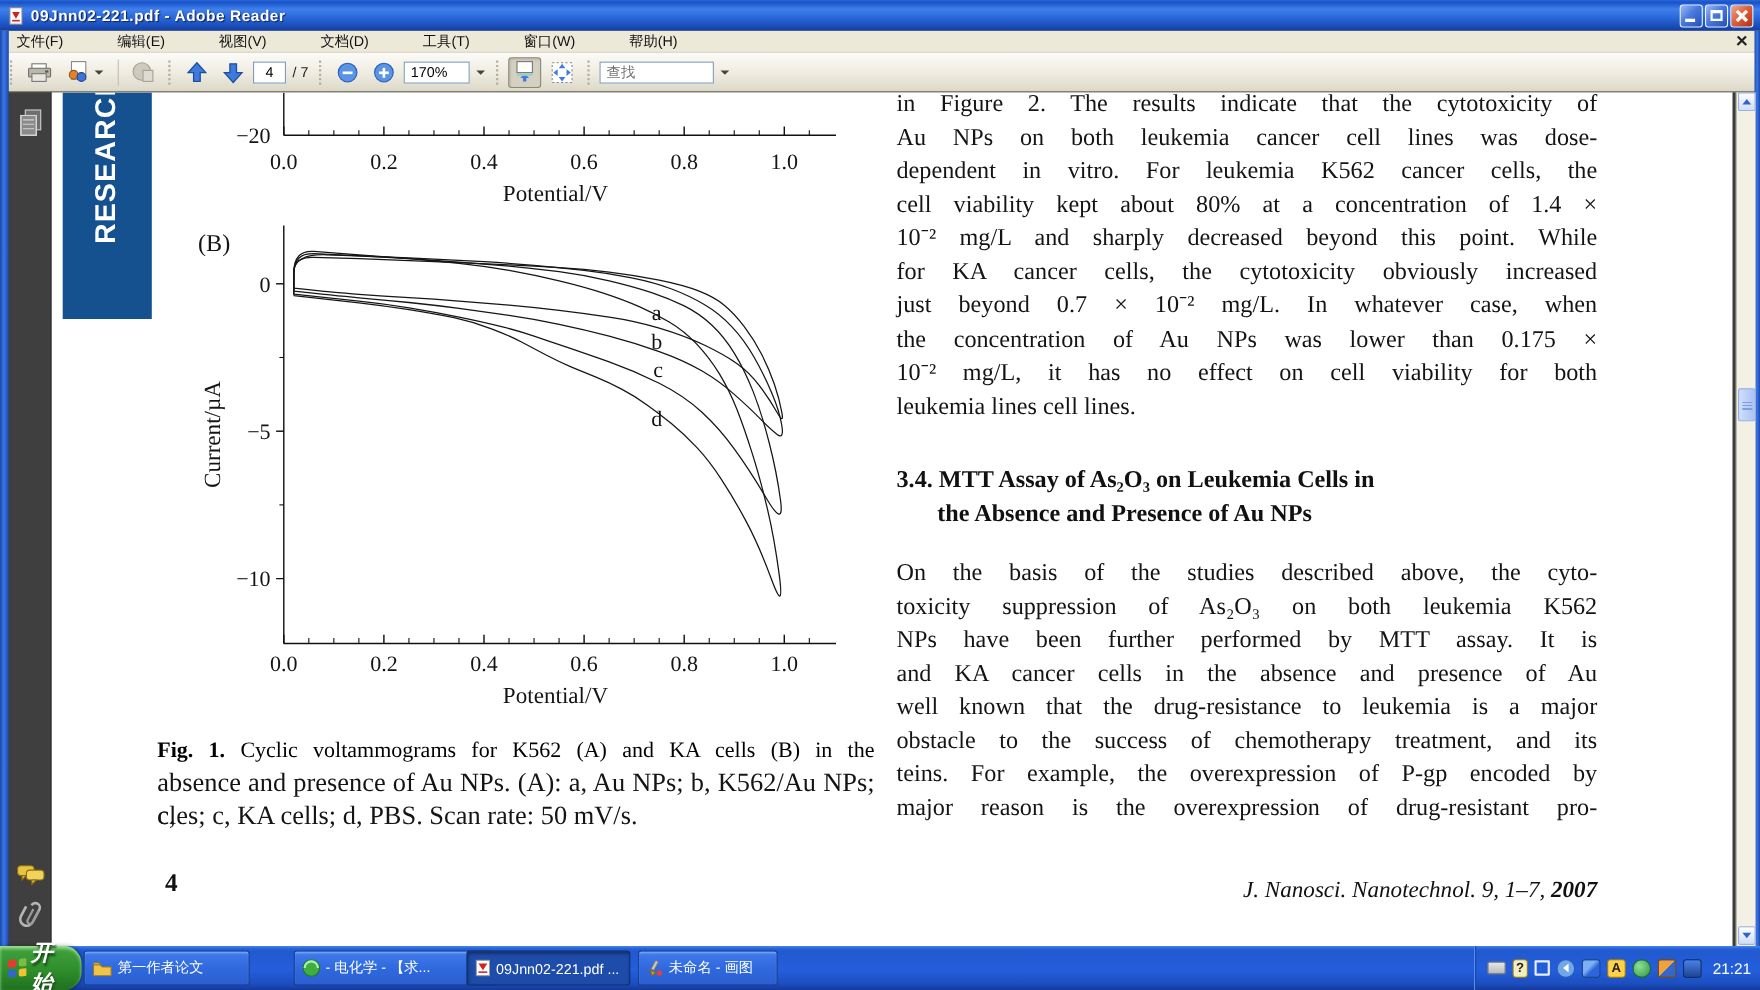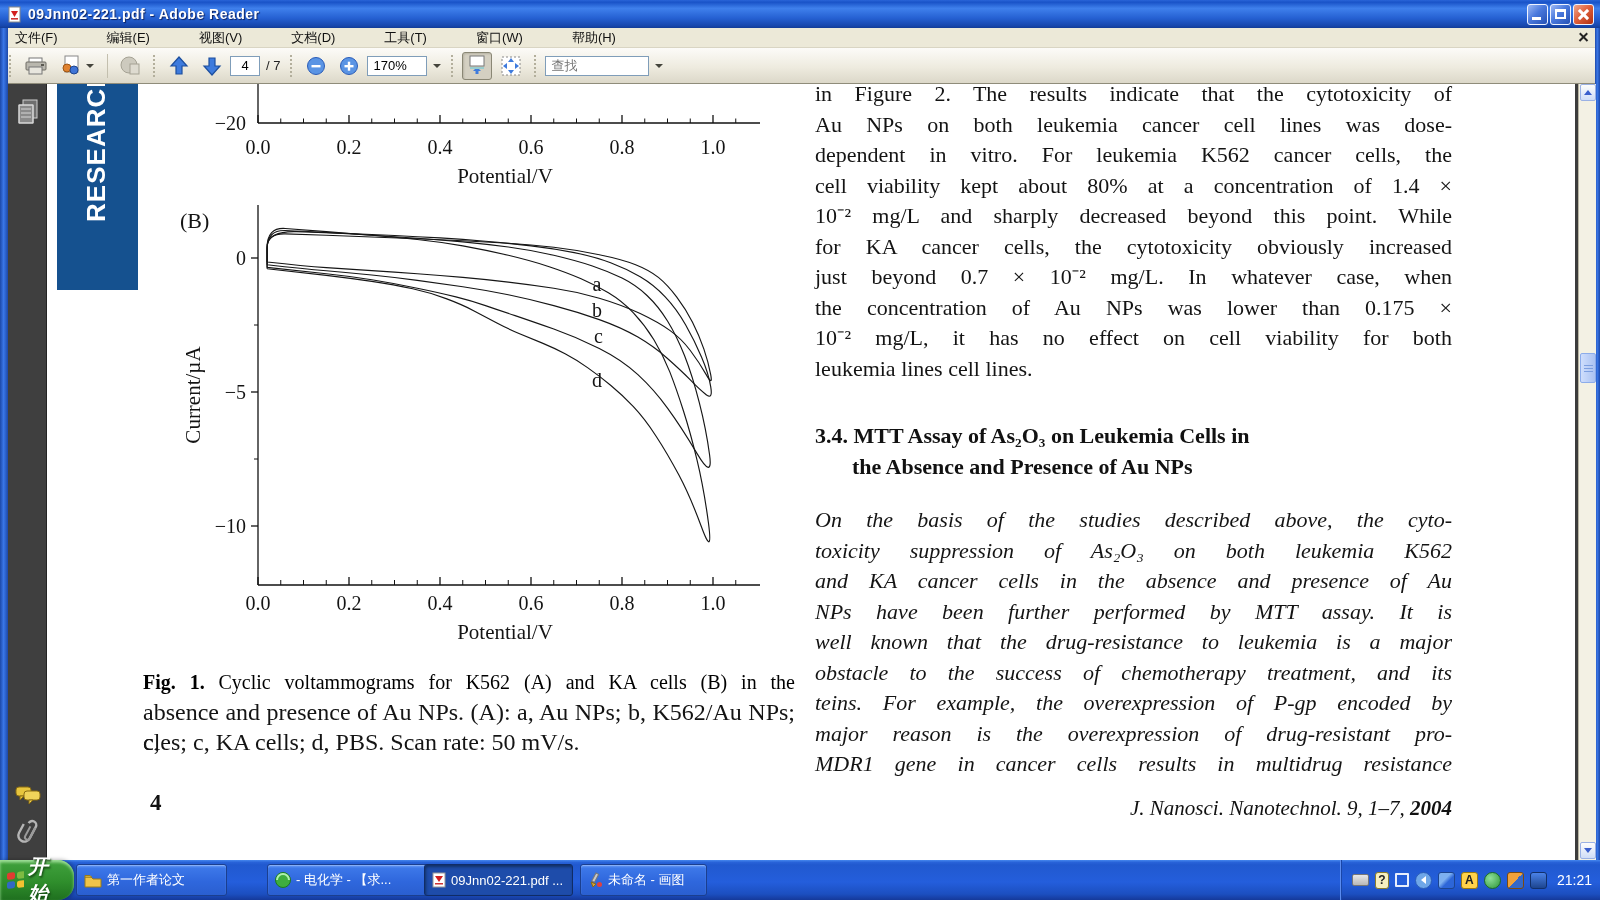--- a/index.html
+++ b/index.html
@@ -77,21 +77,21 @@
   svg text{fill:#141414;}
   .stick{font:20px "Liberation Serif",serif;}
   .slab{font:21px "Liberation Serif",serif;}
   .spanel{font:22px "Liberation Serif",serif;}
   .scurve{font:20px "Liberation Serif",serif;}
 
   .pline{font-family:"Liberation Serif",serif;color:#141414;white-space:nowrap;}
   .just{text-align:justify;text-align-last:justify;white-space:normal;}
   #para1 .pline,#para2 .pline{font-size:22px;line-height:30.5px;height:30.5px;}
   #para1,#para2,#heading,#journal-line{position:absolute;left:768px;width:637px;}
-  #para1{top:-5px;} #para2{top:421px;font-style:italic;}
+  #para1{top:-5px;} #para2{top:421px;}
   #heading{top:336px;}
   .hline{font-family:"Liberation Serif",serif;font-weight:bold;font-size:22px;line-height:31px;color:#111;}
   .hline.indent{padding-left:37px;}
   #caption{position:absolute;left:96px;top:583px;width:652px;}
   #caption .pline{font-size:24px;line-height:30px;height:30px;}
   .capline1{font-family:"Liberation Serif",serif;font-size:20px;line-height:30px;height:30px;}
   #page-number{position:absolute;left:103px;top:706px;font-family:"Liberation Serif",serif;
     font-weight:bold;font-size:23px;color:#111;}
   #journal-line{top:712px;text-align:right;font-family:"Liberation Serif",serif;
     font-style:italic;font-size:21px;color:#111;}
@@ -386,31 +386,30 @@
     </div>
 
   <div id="heading">
     <div class="hline">3.4. MTT Assay of As₂O₃ on Leukemia Cells in</div>
     <div class="hline indent">the Absence and Presence of Au NPs</div>
   </div>
 
   <div id="para2">
       <div class="pline just">On the basis of the studies described above, the cyto-</div>
       <div class="pline just">toxicity suppression of As₂O₃ on both leukemia K562</div>
+      <div class="pline just">NPs have been further performed by MTT assay. It is</div>
       <div class="pline just">and KA cancer cells in the absence and presence of Au</div>
-      <div class="pline just">NPs have been further performed by MTT assay. It is</div>
       <div class="pline just">well known that the drug-resistance to leukemia is a major</div>
       <div class="pline just">obstacle to the success of chemotherapy treatment, and its</div>
       <div class="pline just">teins. For example, the overexpression of P-gp encoded by</div>
       <div class="pline just">major reason is the overexpression of drug-resistant pro-</div>
-      <div class="pline just">MDR1 gene in cancer cells results in multidrug resistance</div>
     </div>
 
   <div id="journal-line">
-    <span>J. Nanosci. Nanotechnol. 9, 1–7, </span><b>2004</b>
+    <span>J. Nanosci. Nanotechnol. 9, 1–7, </span><b>2007</b>
   </div>
 </div>
 
 <div id="scrollbar">
   <span class="scroll-btn" style="top:0">
       <span class="chev up"></span>
     </span>
   <span id="scroll-thumb"></span>
   <span class="scroll-btn" style="top:758px">
       <span class="chev down"></span>

